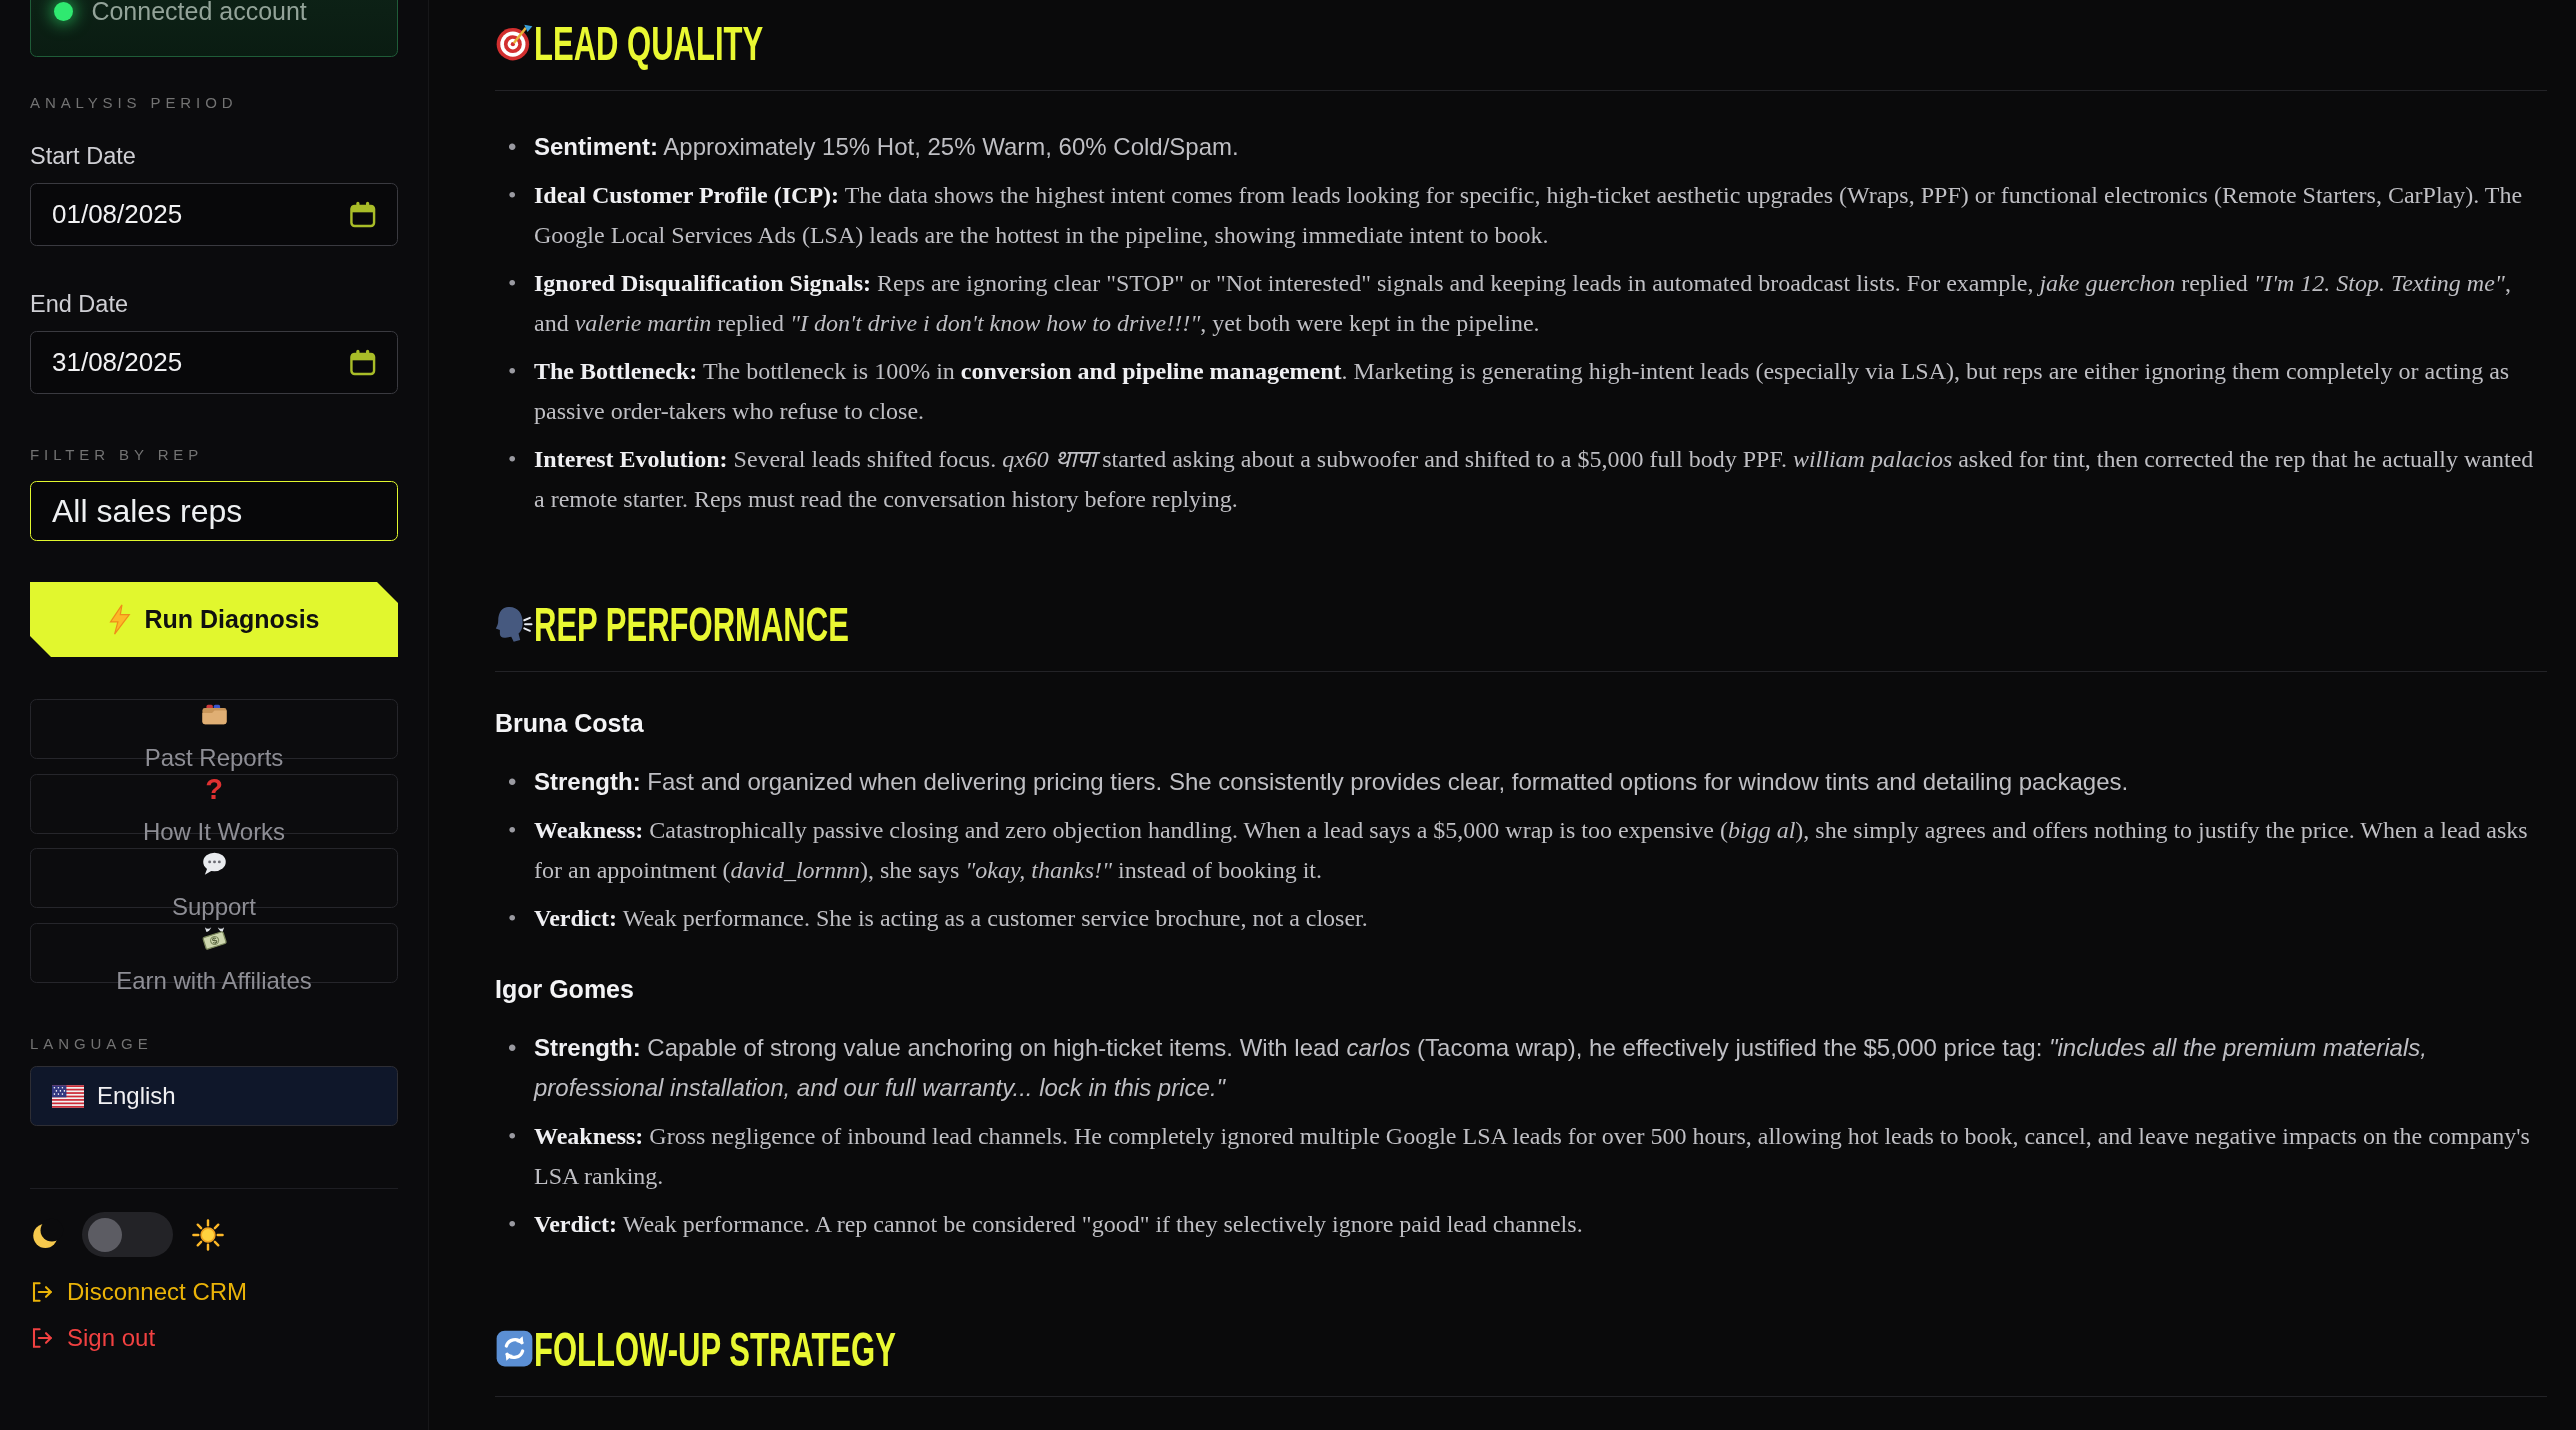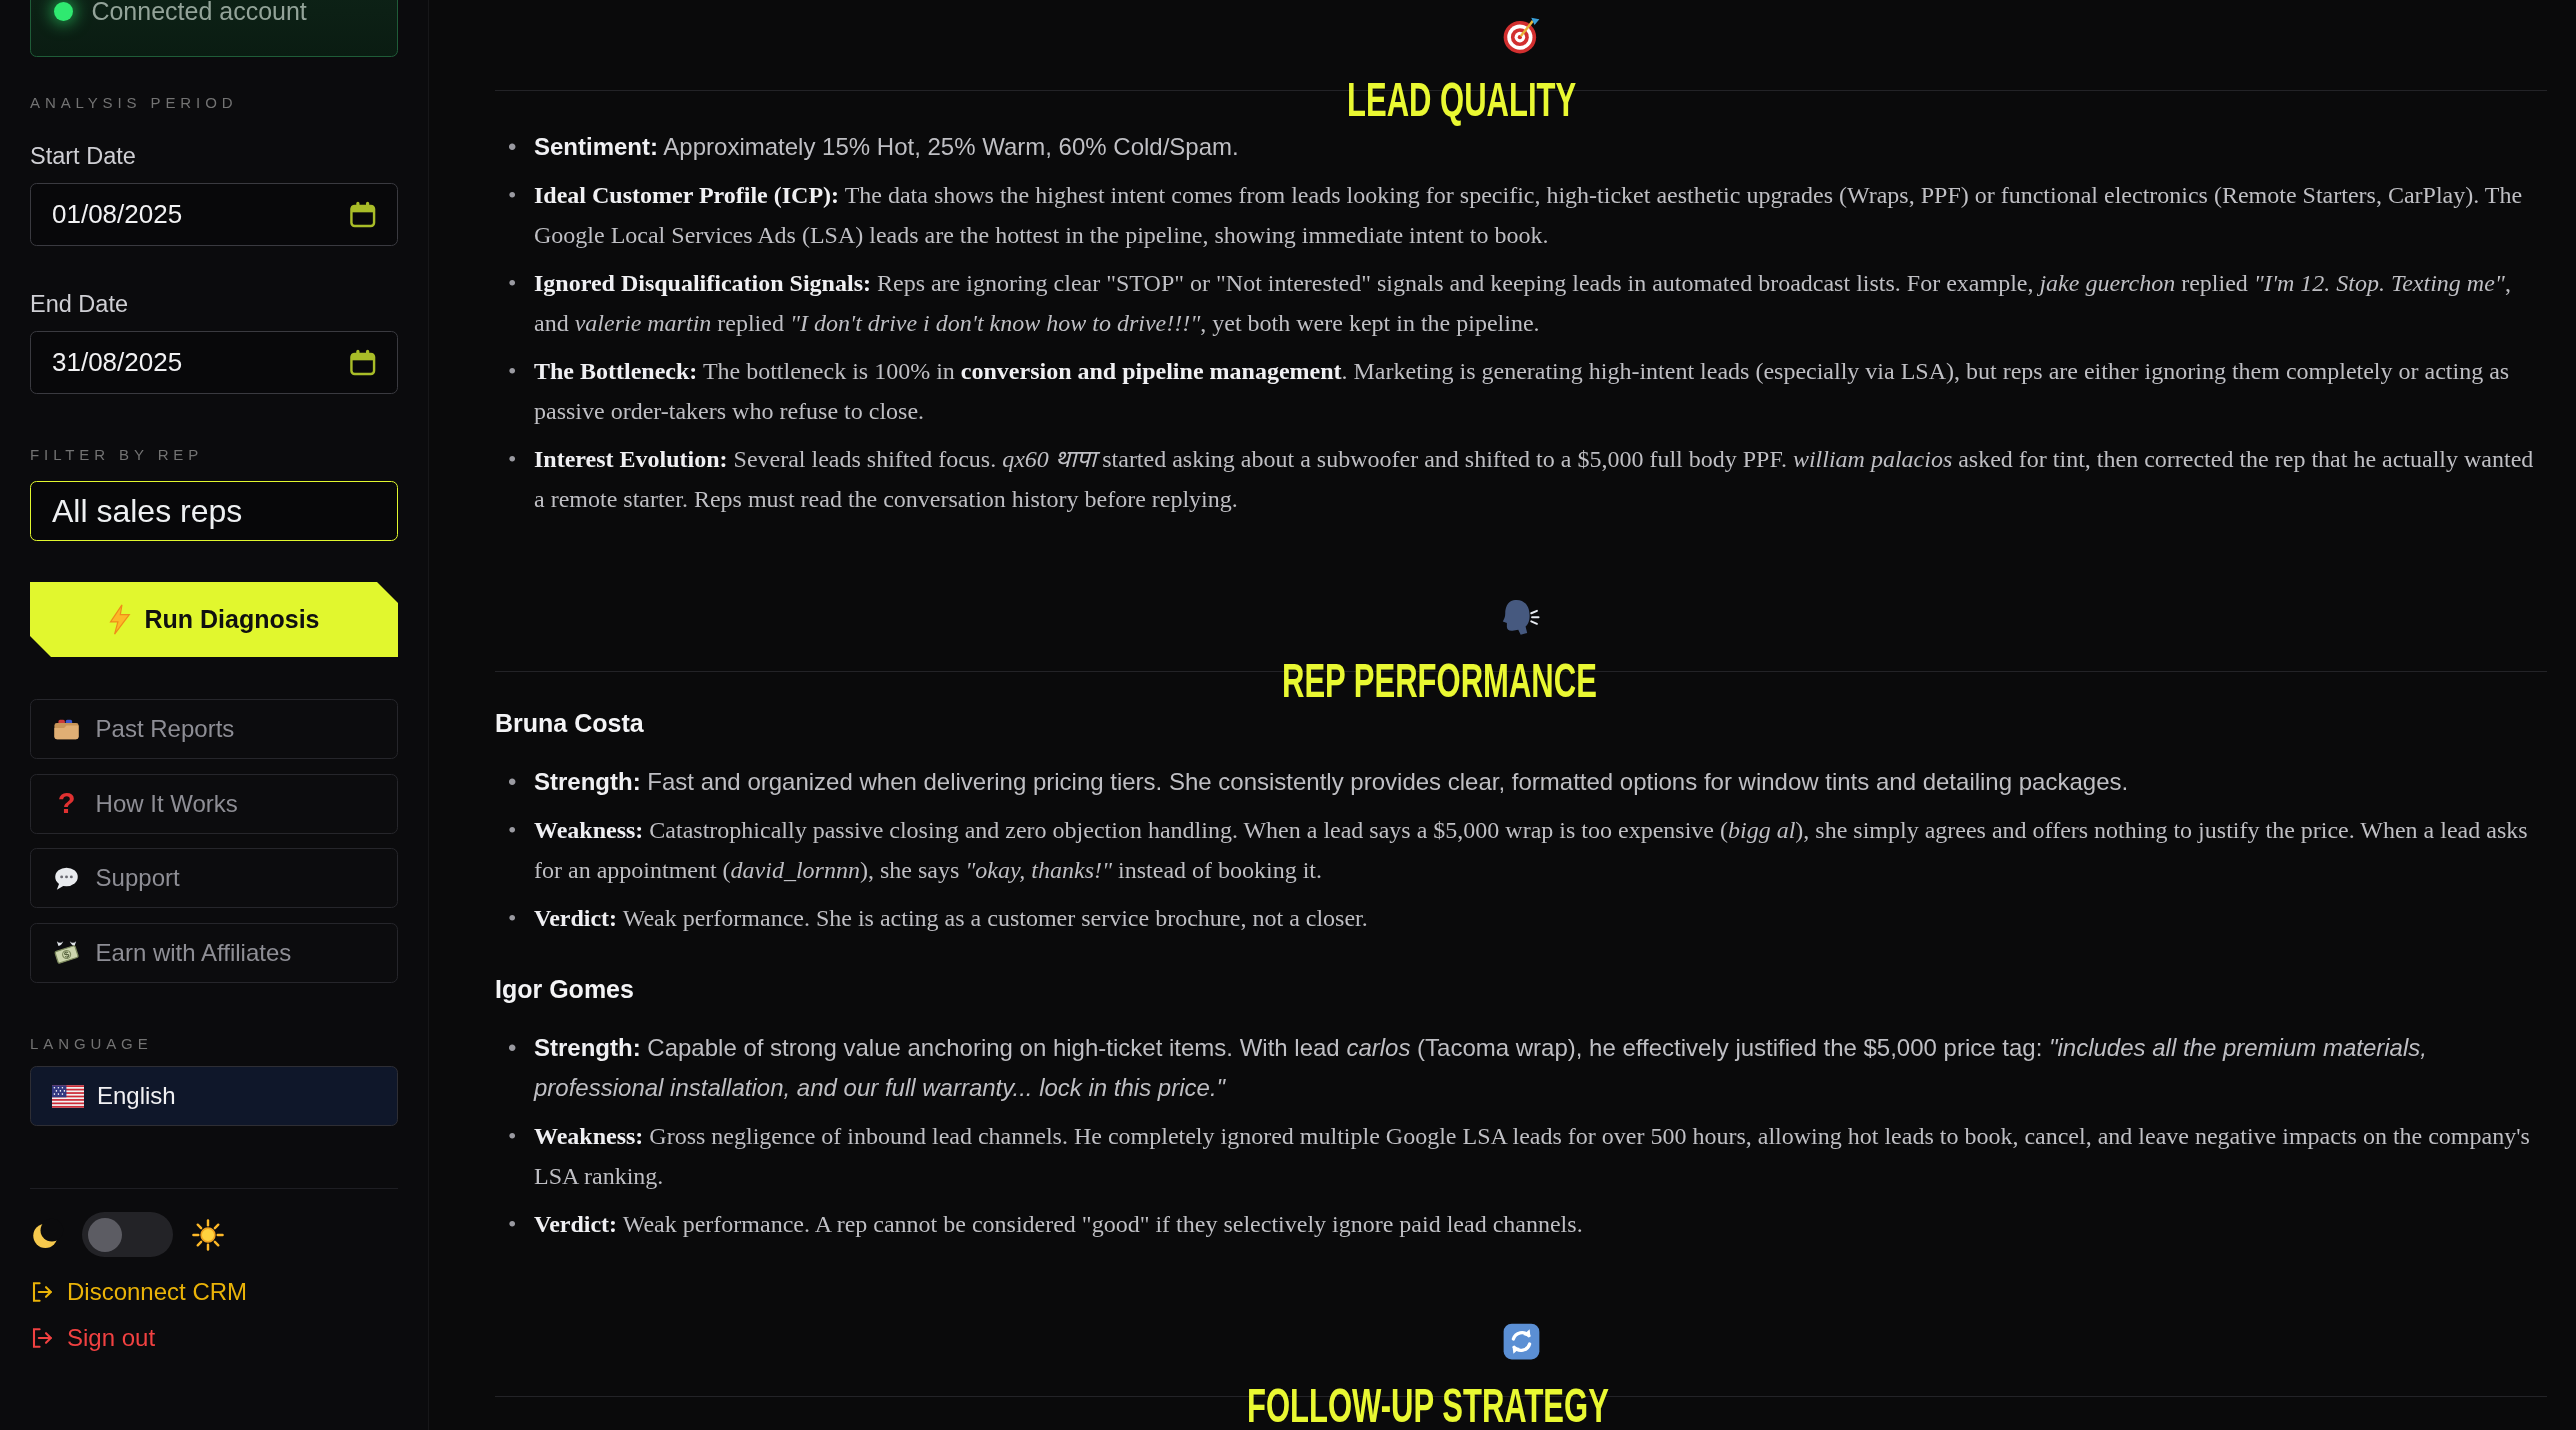--- a/index.html
+++ b/index.html
@@ -72,20 +72,21 @@
     clip-path: polygon(0 0, calc(100% - 21px) 0, 100% 21px, 100% 100%, 21px 100%, 0 calc(100% - 21px));
   }
 
   .side-nav { margin-top: 42px; display: flex; flex-direction: column; gap: 14.6px; }
   .nav-btn {
     height: 60px; width: 100%;
     background: #0c0c0e; border: 0.8px solid #26262b; border-radius: 6.5px;
     display: flex; align-items: center; gap: 14.6px; padding: 0 21px;
     font-family: inherit; font-size: 24px; color: #8e8e95; cursor: pointer;
     text-align: left;
+    flex-direction: column;
   }
   .nav-icon { width: 29px; height: 29px; display: inline-flex; align-items: center; justify-content: center; flex: 0 0 29px; }
   .q-glyph { color: #e03131; font-weight: 800; font-size: 29px; line-height: 1; }
 
   .lbl-language { margin-top: 52px; }
   .lang-select {
     margin-top: 14.6px; width: 100%; height: 60px;
     background: #0f172a; border: 0.8px solid #2e2e34; border-radius: 6.5px;
     display: flex; align-items: center; gap: 13px; padding: 0 21px;
     font-size: 24px; color: #f1f1f3; cursor: pointer;
@@ -109,21 +110,21 @@
   }
   .signout { color: #f14141; margin-top: 18px; }
 
   
   .main {
     flex: 1 1 auto; height: 100%; overflow: hidden;
     padding: 13px 29px 0 66px;
   }
   .report-section { margin-top: 78px; }
   .report-section:first-child { margin-top: 3.2px; }
-  .section-heading { display: flex; align-items: center; gap: 16px; height: 53px; flex-direction: column; }
+  .section-heading { display: flex; align-items: center; height: 53px; }
   .heading-icon { width: 39px; height: 39px; flex: 0 0 39px; display: inline-flex; }
   .heading-text {
     font-size: 47px; font-weight: 800; color: #e9f832;
     letter-spacing: 0px; white-space: nowrap;
     transform: scale(0.66, 1.04); transform-origin: left center;
   }
   .section-divider { margin-top: 21px; height: 0.8px; background: #232327; }
 
   .bullets { margin-top: 36px; list-style: none; }
   .bullets li {

